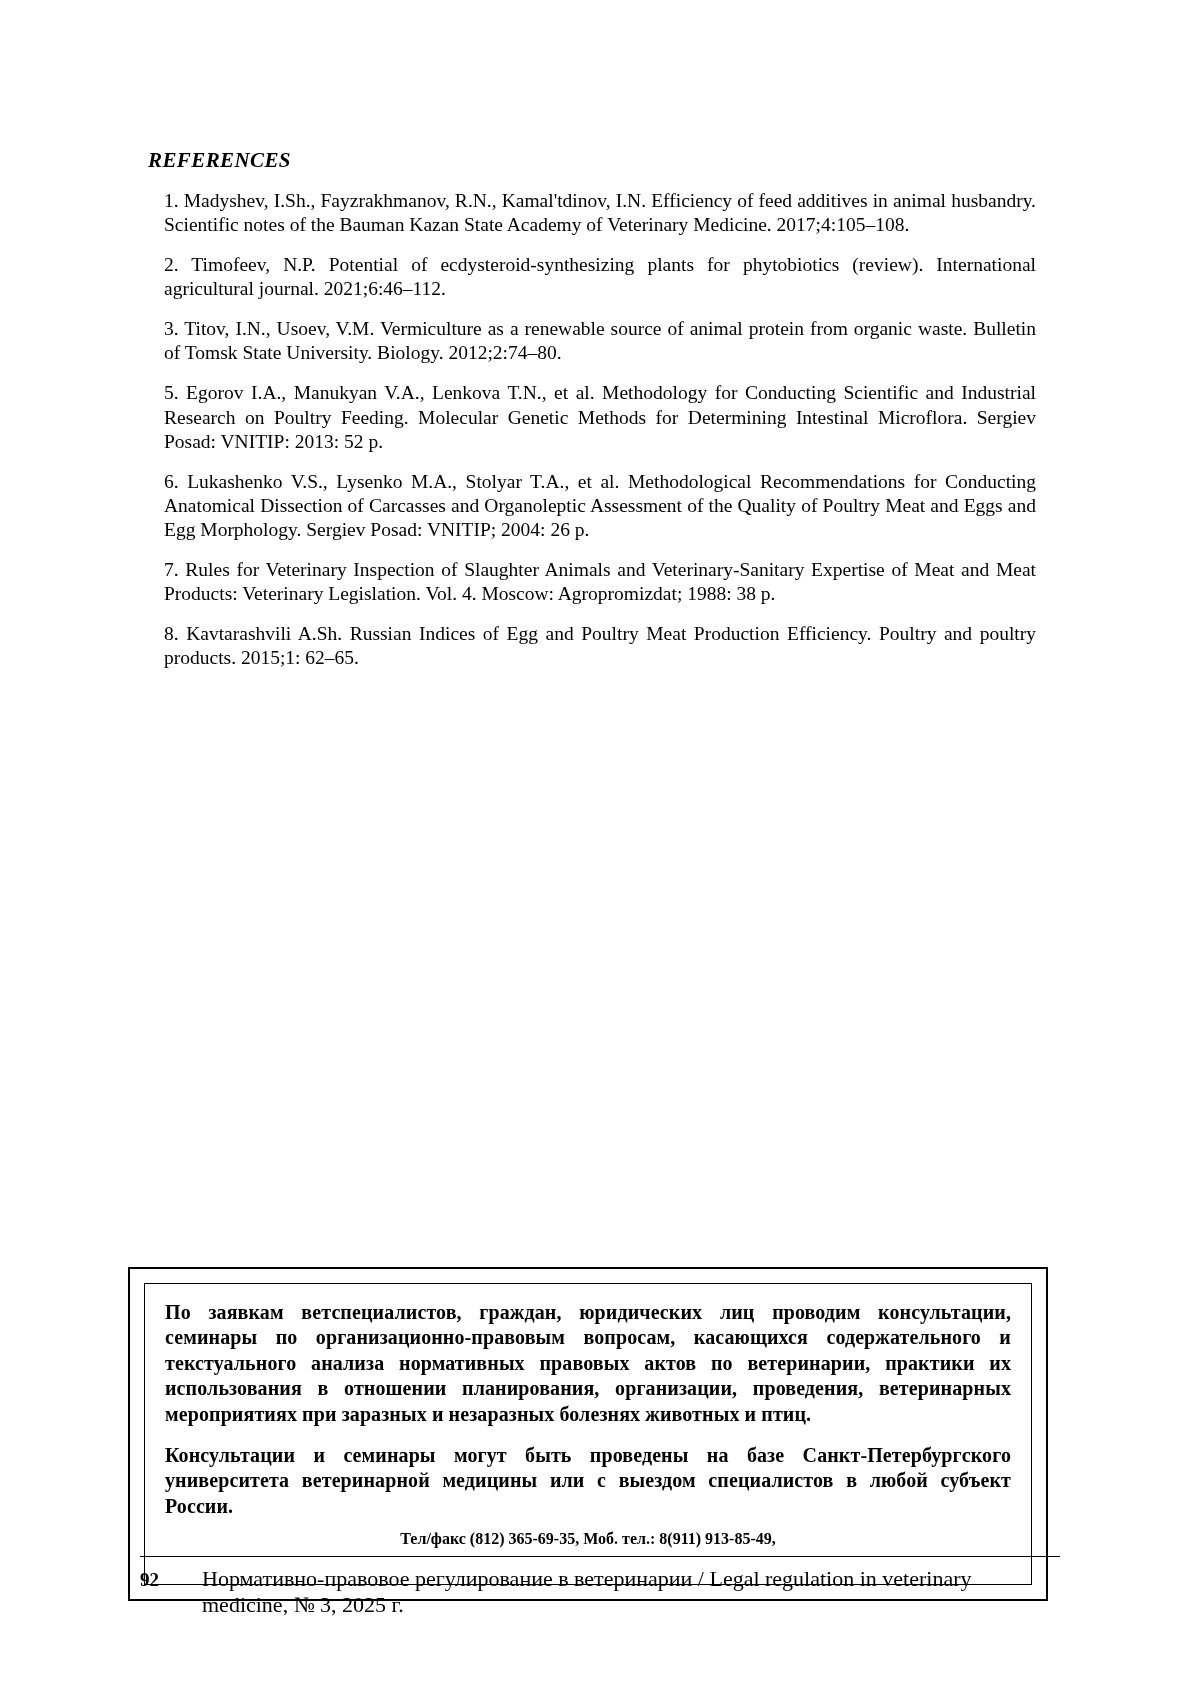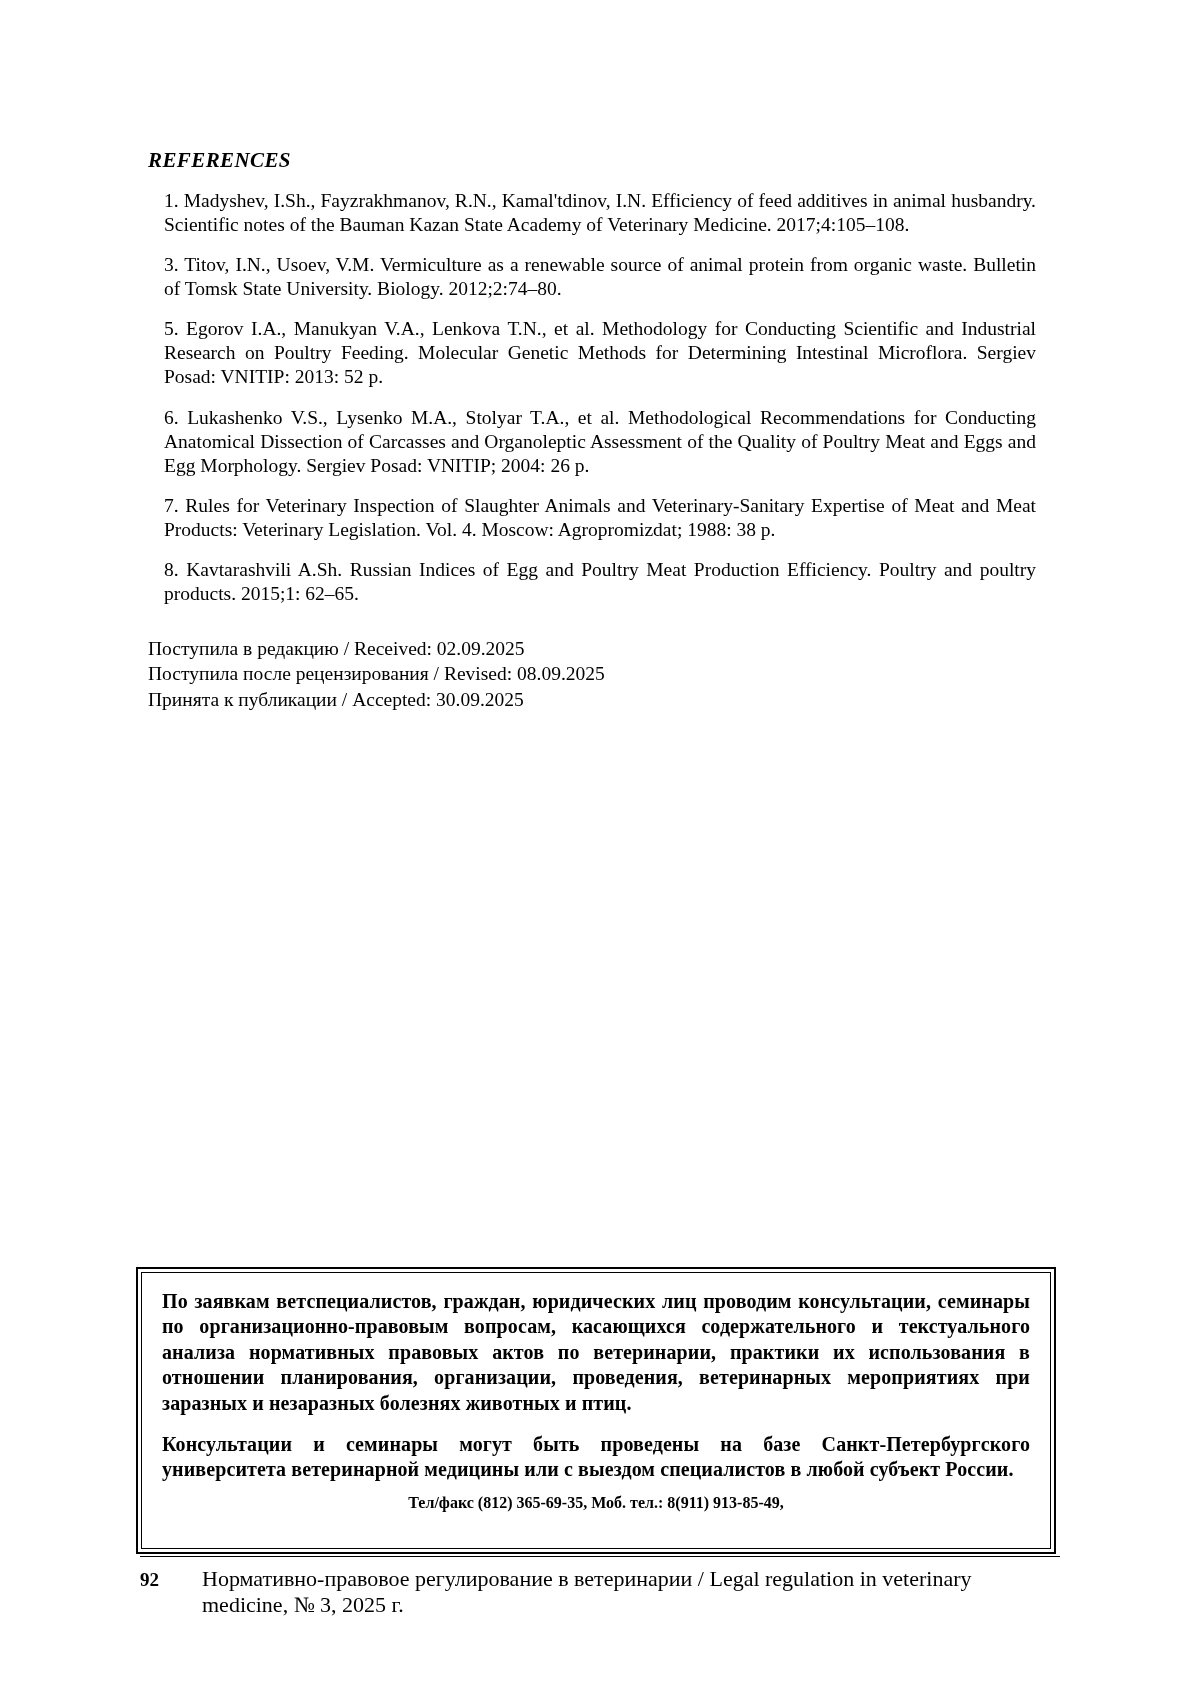--- a/index.html
+++ b/index.html
@@ -47,25 +47,25 @@
     margin-top: 30px;
   }
   .date-line {
     font-size: 19.5px;
     line-height: 1.3;
     margin: 0;
   }
   
   .ad-box-outer {
     position: absolute;
-    left: 136px;
+    left: 128px;
     top: 1267px;
     width: 920px;
     border: 2px solid #000;
-    padding: 3px;
+    padding: 14px;
     box-sizing: border-box;
   }
   .ad-box-inner {
     border: 1px solid #000;
     padding: 16px 20px 18px 20px;
     box-sizing: border-box;
   }
   .ad-par {
     font-family: "Liberation Serif", serif;
     font-weight: bold;
@@ -121,31 +121,27 @@
 </style>
 </head>
 <body>
 
 <div class="page">
 
   <div class="content">
     <div class="refs-heading">REFERENCES</div>
 
     <p class="ref-item">1. Madyshev, I.Sh., Fayzrakhmanov, R.N., Kamal'tdinov, I.N. Efficiency of feed additives in animal husbandry. Scientific notes of the Bauman Kazan State Academy of Veterinary Medicine. 2017;4:105–108.</p>
+    <p class="ref-item">2. Timofeev, N.P. Potential of ecdysteroid-synthesizing plants for phytobiotics (review). International agricultural journal. 2021;6:46–112.</p>
     <p class="ref-item">3. Titov, I.N., Usoev, V.M. Vermiculture as a renewable source of animal protein from organic waste. Bulletin of Tomsk State University. Biology. 2012;2:74–80.</p>
     <p class="ref-item">5. Egorov I.A., Manukyan V.A., Lenkova T.N., et al. Methodology for Conducting Scientific and Industrial Research on Poultry Feeding. Molecular Genetic Methods for Determining Intestinal Microflora. Sergiev Posad: VNITIP: 2013: 52 p.</p>
     <p class="ref-item">6. Lukashenko V.S., Lysenko M.A., Stolyar T.A., et al. Methodological Recommendations for Conducting Anatomical Dissection of Carcasses and Organoleptic Assessment of the Quality of Poultry Meat and Eggs and Egg Morphology. Sergiev Posad: VNITIP; 2004: 26 p.</p>
     <p class="ref-item">7. Rules for Veterinary Inspection of Slaughter Animals and Veterinary-Sanitary Expertise of Meat and Meat Products: Veterinary Legislation. Vol. 4. Moscow: Agropromizdat; 1988: 38 p.</p>
     <p class="ref-item">8. Kavtarashvili A.Sh. Russian Indices of Egg and Poultry Meat Production Efficiency. Poultry and poultry products. 2015;1: 62–65.</p>
 
-    <div class="dates">
-      <p class="date-line">Поступила в редакцию / Received: 02.09.2025</p>
-      <p class="date-line">Поступила после рецензирования / Revised: 08.09.2025</p>
-      <p class="date-line">Принята к публикации / Accepted: 30.09.2025</p>
-    </div>
   </div>
 
   <div class="ad-box-outer">
     <div class="ad-box-inner">
       <p class="ad-par">По заявкам ветспециалистов, граждан, юридических лиц проводим консультации, семинары по организационно-правовым вопросам, касающихся содержательного и текстуального анализа нормативных правовых актов по ветеринарии, практики их использования в отношении планирования, организации, проведения, ветеринарных мероприятиях при заразных и незаразных болезнях животных и птиц.</p>
       <p class="ad-par">Консультации и семинары могут быть проведены на базе Санкт-Петербургского университета ветеринарной медицины или с выездом специалистов в любой субъект России.</p>
       <p class="ad-contact">Тел/факс (812) 365-69-35, Моб. тел.: 8(911) 913-85-49,</p>
     </div>
   </div>
 

